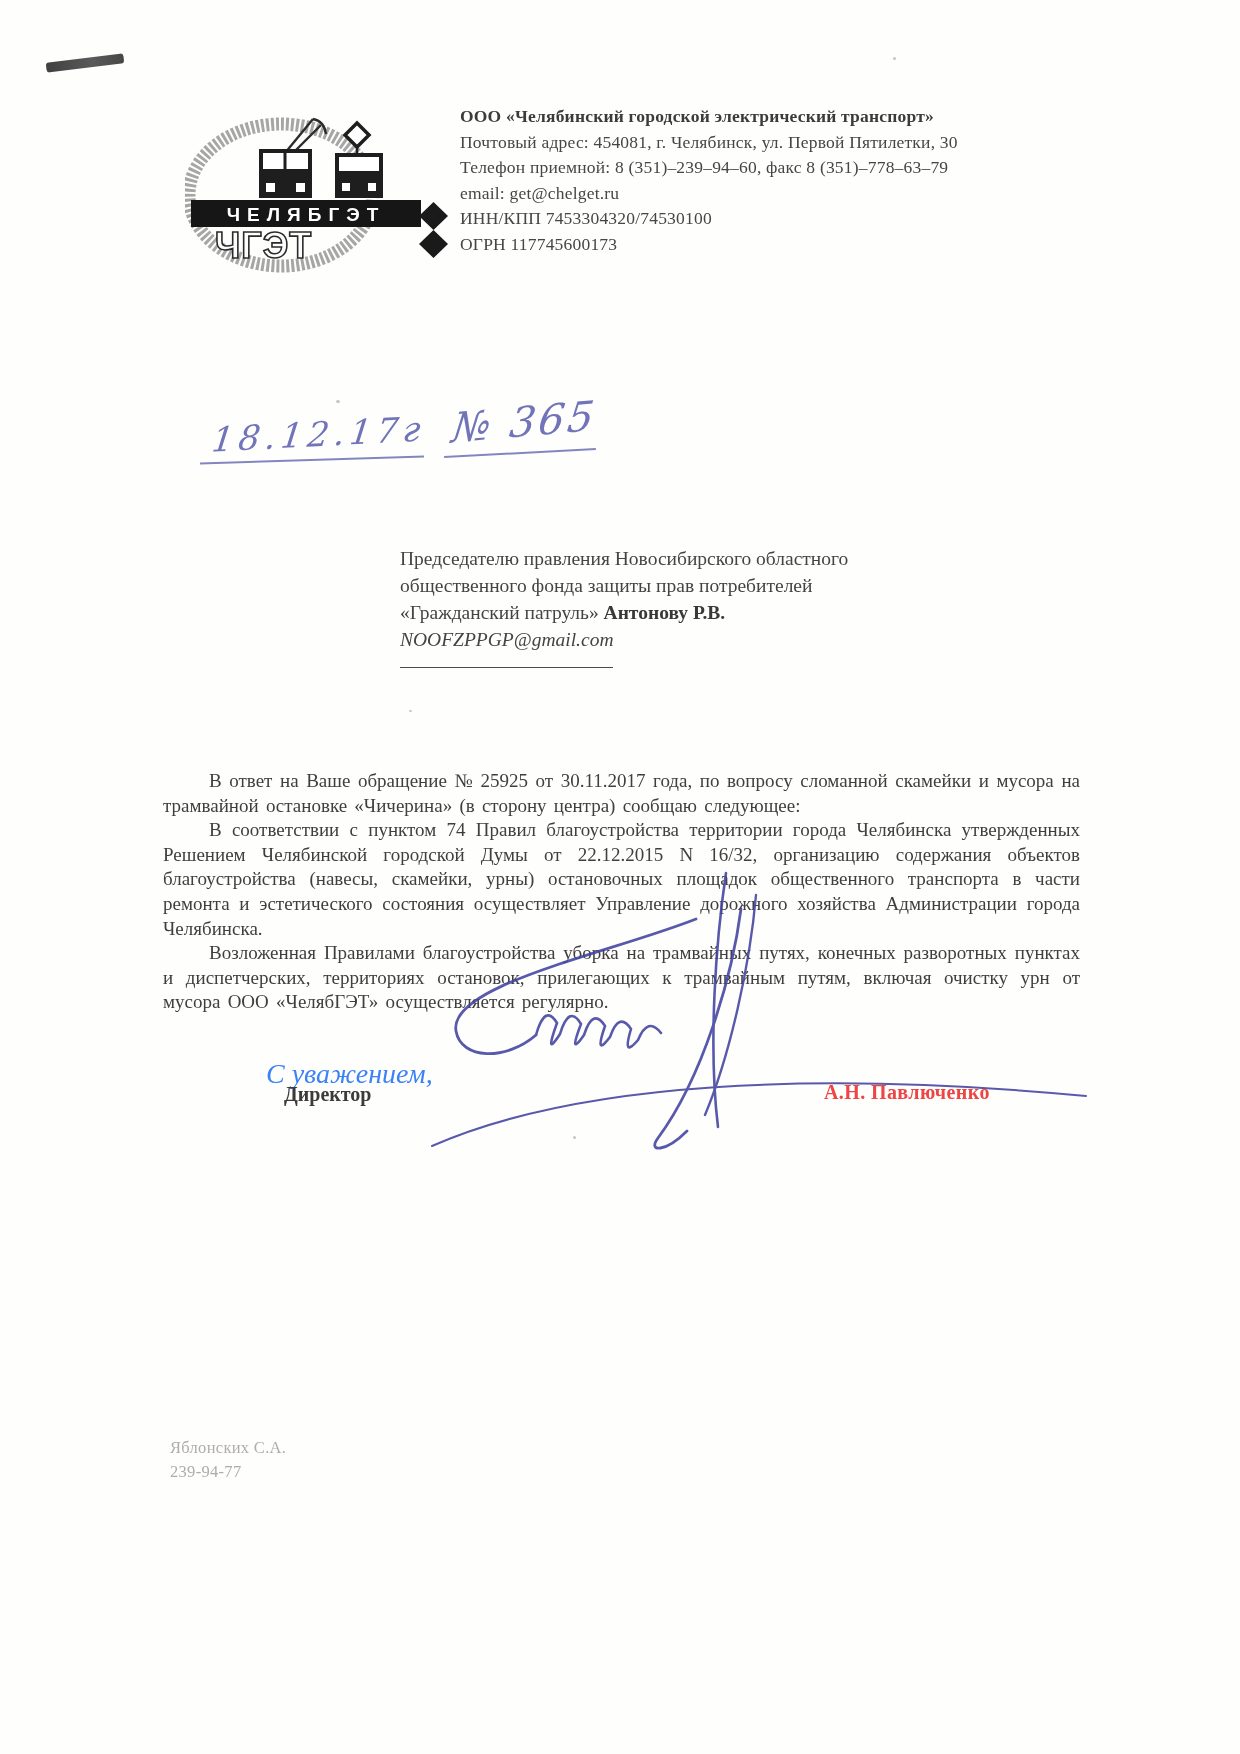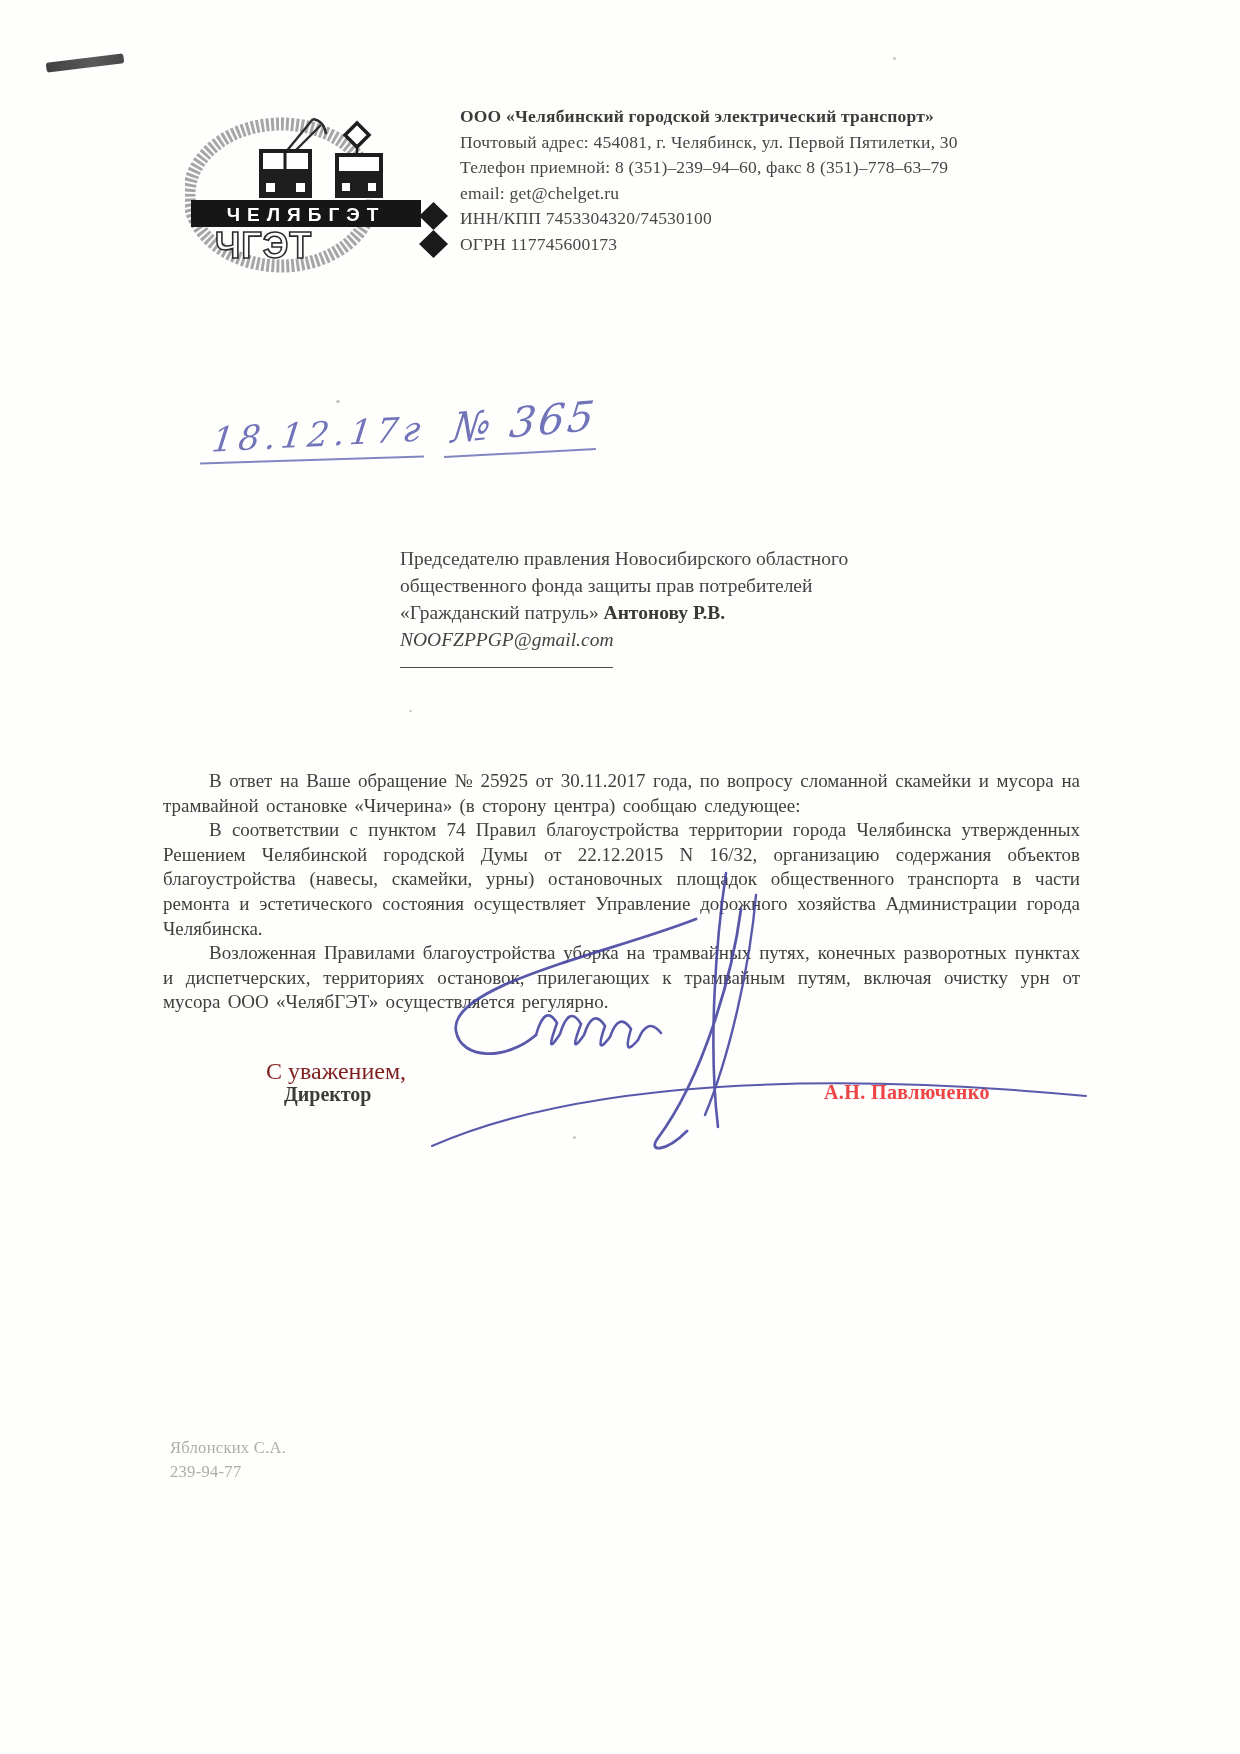--- a/index.html
+++ b/index.html
@@ -39,22 +39,22 @@
   .recipient .uline { text-decoration:none; border-bottom:1.6px solid #4c4b4a;
     padding-bottom:17px;font-style:italic; }
 
   
   .letter-body { position:absolute; left:163px; top:741px; width:917px;
     font-size:19px; line-height:24.6px; text-align:justify;
     color:#403f3e; word-spacing:2.5px;margin-top:28px; }
   .letter-body p { text-indent:46px; }
 
   
-  .closing { position:absolute; left:266px; top:1058px; font-size:24px;
-    color:#7f1d1d; }
+  .closing { position:absolute; left:266px; top:1058px; font-size:28px;
+    font-style:italic; color:#3b82f6; }
   .position { position:absolute; left:284px; top:1083px; font-size:20px;
     font-weight:bold; color:#3c3b38; }
   .sig-svg { position:absolute; left:400px; top:855px; }
   .signer { position:absolute; left:824px; top:1081px; font-size:20px;
     font-weight:bold; color:#ef4444; letter-spacing:.4px; }
 
   
   .executor { position:absolute; left:170px; top:1428px; font-size:16.5px;
     line-height:24px; color:#b0acaa; letter-spacing:.3px;margin-top:8px; }
 </style>

